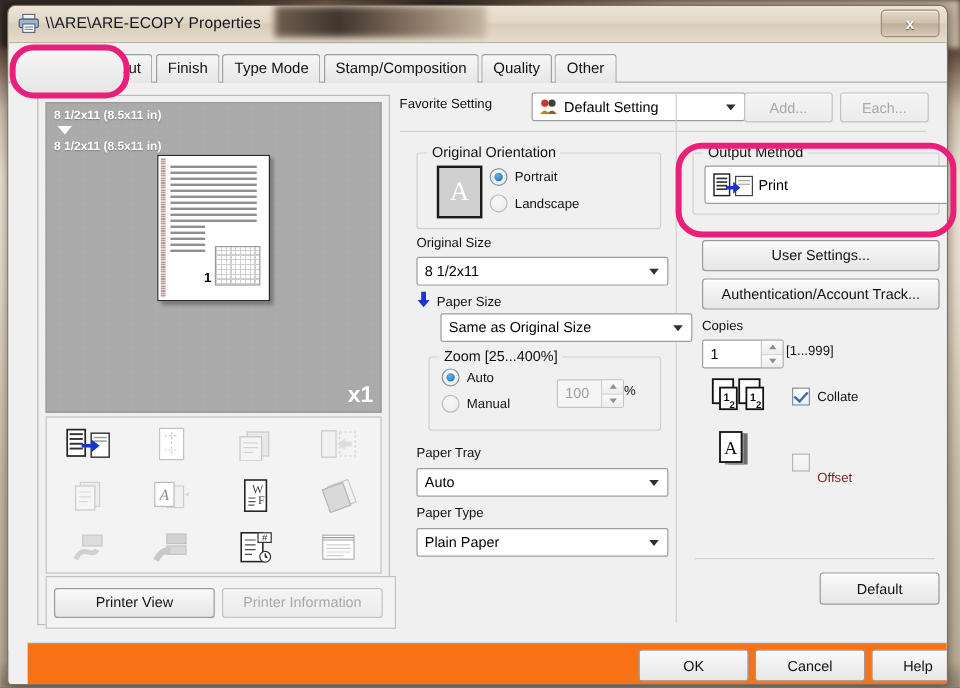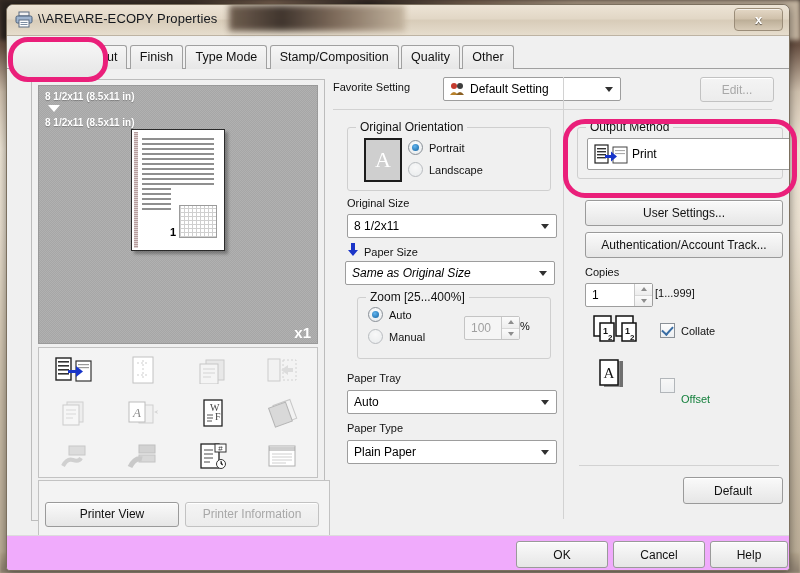--- a/index.html
+++ b/index.html
@@ -82,29 +82,29 @@
     background:repeating-linear-gradient(180deg,#b69c9c 0 1px,#ded2d2 1px 2px);}
   .sheet-lines{position:absolute;left:10px;top:8px;width:72px;}
   .sheet-lines i{display:block;height:2px;background:#8f8f8f;margin-bottom:3px;}
   .sheet-lines i.short{width:40%;}
   .sheet-grid{position:absolute;right:7px;bottom:12px;width:36px;height:31px;
     border:1px solid #9b9b9b;background:#fff;
     background-image:
       repeating-linear-gradient(0deg,#cfcfcf 0 1px,transparent 1px 4px),
       repeating-linear-gradient(90deg,#cfcfcf 0 1px,transparent 1px 4px);}
   .sheet-num{position:absolute;left:38px;bottom:12px;font-size:11px;font-weight:bold;color:#000;}
-  .copies-x{position:absolute;right:6px;bottom:2px;color:#fff;font-size:15px;font-weight:bold;}
+  .copies-x{position:absolute;right:6px;bottom:2px;color:#fff;font-size:19px;font-weight:bold;}
 
   .icongrid{position:absolute;left:6px;top:267px;width:278px;height:129px;
     border:1px solid #c2c2c2;background:#f3f3f3;
     display:grid;grid-template-columns:repeat(4,1fr);grid-template-rows:repeat(3,1fr);}
   .icell{display:flex;align-items:center;justify-content:center;}
 
   .pv-buttons{position:absolute;left:6px;top:400px;width:278px;height:34px;
-    border:1px solid #c2c2c2;background:#f3f3f3;display:flex;align-items:center;gap:6px;padding:16px 6px;}
+    border:1px solid #c2c2c2;background:#f3f3f3;display:flex;align-items:center;gap:6px;padding:4px 6px;}
 
   
   .btn{height:23px;border:1px solid #9a9a9a;border-radius:3px;
     background:linear-gradient(180deg,#fafafa,#e6e6e6);
     font-size:12px;color:#111;display:inline-flex;align-items:center;justify-content:center;
     box-shadow:inset 0 1px 0 #fff;}
   .btn.disabled{color:#a8a8a8;background:linear-gradient(180deg,#f4f4f4,#ececec);border-color:#c2c2c2;}
   .select{height:22px;border:1px solid #9d9d9d;background:#fff;border-radius:2px;
     position:relative;display:flex;align-items:center;padding-left:6px;font-size:12px;}
   .select .arrow{position:absolute;right:7px;top:9px;width:0;height:0;
@@ -130,21 +130,21 @@
     display:flex;flex-direction:column;border-left:1px solid #c8c8c8;}
   .spin .sb{flex:1;display:flex;align-items:center;justify-content:center;
     background:linear-gradient(180deg,#fbfbfb,#ededed);}
   .spin .sb+.sb{border-top:1px solid #d8d8d8;}
   .tri-up{width:0;height:0;border-left:3px solid transparent;border-right:3px solid transparent;border-bottom:4px solid #8d8d8d;}
   .tri-dn{width:0;height:0;border-left:3px solid transparent;border-right:3px solid transparent;border-top:4px solid #8d8d8d;}
 
   .vdiv{position:absolute;left:556px;top:8px;width:1px;height:442px;background:#d2d2d2;}
   .hdiv{position:absolute;background:#d2d2d2;height:1px;}
 
-  .footer{position:absolute;left:0;right:0;bottom:0;height:34px;background:#f0abfc;border-top:1px solid #dcdcdc;margin-top:35px;}
+  .footer{position:absolute;left:16px;right:0;bottom:0;height:34px;background:#f97316;border-top:1px solid #dcdcdc;margin-top:35px;}
 
   
   .ring{position:absolute;border:5px solid #ea1f7a;border-radius:26px;pointer-events:none;z-index:40;}
   .ring.tab{left:8px;top:37px;width:72px;height:35px;border-radius:20px;}
   .ring.out{left:563px;top:119px;width:224px;height:69px;border-radius:22px;}
 </style>
 </head>
 <body>
 
 <div id="root">
@@ -326,21 +326,22 @@
           <svg width="16" height="15" viewBox="0 0 16 15">
             <circle cx="5" cy="5" r="3" fill="#c43b2e"></circle>
               <circle cx="11" cy="5" r="3" fill="#3e3e3e"></circle>
             <path d="M1 14 q4 -6 8 0 z" fill="#b8812a"></path>
               <path d="M7 14 q4 -6 8 0 z" fill="#8a5f22"></path>
           </svg>
         </span>
         <span>Default Setting</span>
         <span class="arrow"></span>
       </div>
-      <div class="btn disabled" style="position:absolute;left:693px;top:8px;width:72px;">Edit...</div>
+      <div class="btn disabled" style="position:absolute;left:613px;top:8px;width:72px;">Add...</div>
+      <div class="btn disabled" style="position:absolute;left:693px;top:8px;width:72px;">Each...</div>
 
       <div class="hdiv" style="left:326px;top:40px;width:439px;"></div>
 
       <div class="vdiv"></div>
 
       <div class="group" style="left:340px;top:58px;width:202px;height:62px;text-align:right;">
         <span class="glabel">Original Orientation</span>
         <div style="position:absolute;left:16px;top:10px;width:34px;height:40px;border:2px solid #1c1c1c;background:#cfcfcf;display:flex;align-items:center;justify-content:center;">
           <span style="font-family:'Liberation Serif',serif;font-size:22px;color:#fff;">A</span>
         </div>
@@ -361,21 +362,21 @@
       </div>
 
       <div style="position:absolute;left:340px;top:174px;display:flex;align-items:center;gap:5px;">
         <span>
           <svg width="12" height="14" viewBox="0 0 12 14">
               <path d="M4 0 h4 v7 h3 l-5 6 -5 -6 h3 z" fill="#1b35c8"></path>
             </svg>
         </span>
         <span class="lbl">Paper Size</span>
       </div>
-      <div class="select" style="position:absolute;left:338px;top:192px;width:202px;font-style:italic;">
+      <div class="select" style="position:absolute;left:360px;top:192px;width:202px;">
         <span>Same as Original Size</span>
         <span class="arrow"></span>
       </div>
 
       <div class="group" style="left:350px;top:228px;width:192px;height:60px;">
         <span class="glabel">Zoom [25...400%]</span>
         <div style="position:absolute;left:10px;top:9px;display:flex;align-items:center;gap:6px;">
           <span class="radio on"></span>
           <span class="lbl">Auto</span>
         </div>
@@ -467,21 +468,21 @@
       <div style="position:absolute;left:588px;top:288px;">
         <svg width="40" height="34" viewBox="0 0 40 34">
           <path d="M12 4 h16 v26 h-16 z" fill="#6f6f6f"></path>
           <path d="M9 4 h16 v26 h-16 z" fill="#8d8d8d"></path>
           <rect x="5" y="3" width="18" height="25" fill="#fff" stroke="#111" stroke-width="1.5"></rect>
           <text x="14" y="21" font-family="Liberation Serif,serif" font-size="15" text-anchor="middle" fill="#111">A</text>
         </svg>
       </div>
       <div style="position:absolute;left:653px;top:297px;display:flex;align-items:center;gap:6px;">
         <span class="check off"></span>
-        <span class="lbl" style="color:#15803d;margin-top:27px;">Offset</span>
+        <span class="lbl" style="color:#7f1d1d;margin-top:27px;">Offset</span>
       </div>
 
 
       <div class="hdiv" style="left:572px;top:396px;width:200px;"></div>
 
       <div class="btn" style="position:absolute;left:676px;top:408px;width:98px;height:25px;">Default</div>
     </div>
 
     <div class="footer">
       <div class="btn" style="position:absolute;left:509px;top:5px;width:90px;height:25px;">OK</div>

